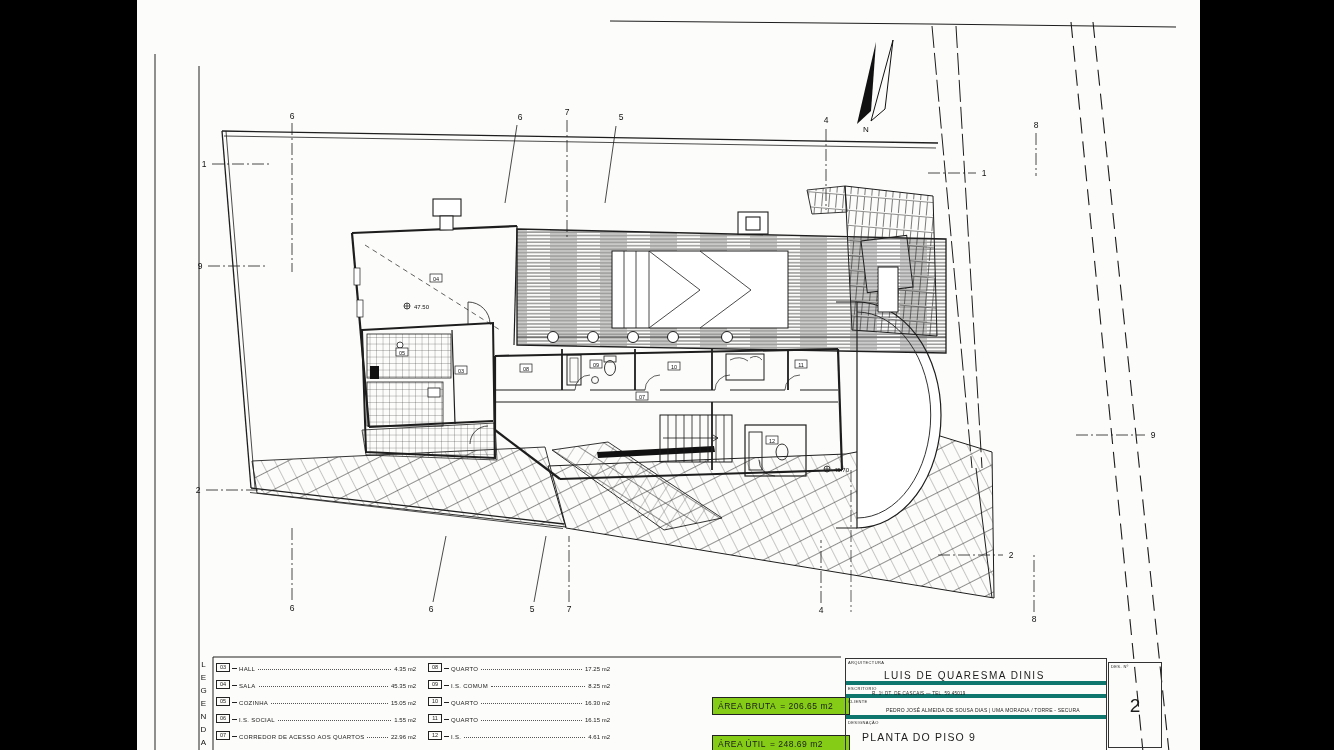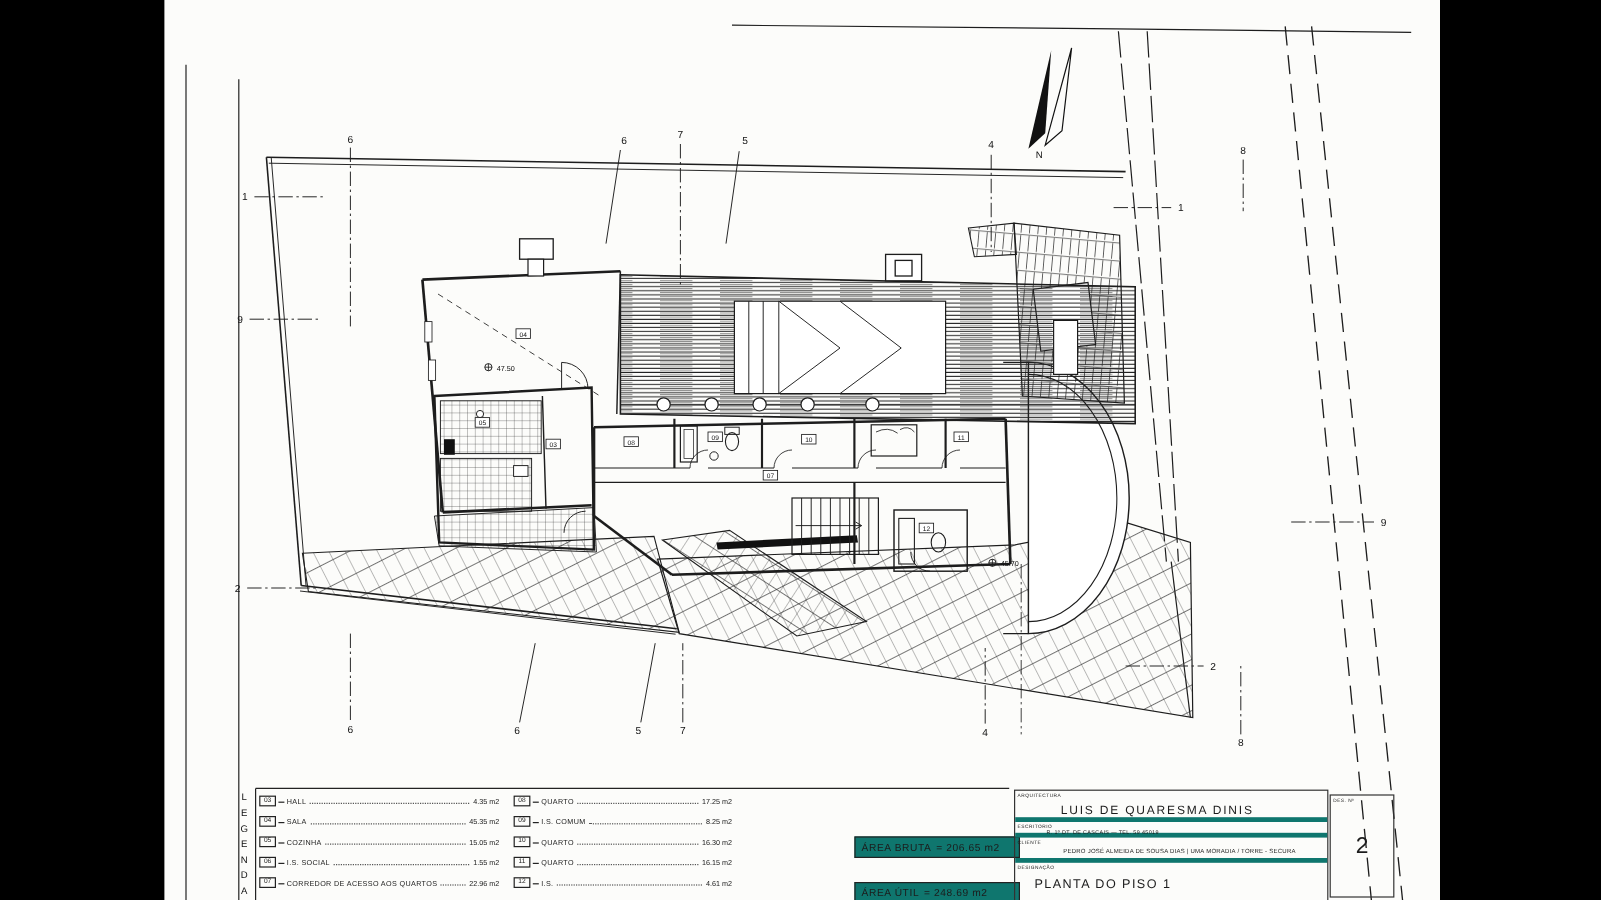--- a/index.html
+++ b/index.html
@@ -16,21 +16,21 @@
   .leg-col.c1{left:216px;width:200px;}
   .leg-col.c2{left:428px;width:182px;}
   .leg-row{display:flex;align-items:flex-end;font-size:6px;height:11px;margin-bottom:6px;color:#1a1a1a;}
   .leg-num{border:1px solid #222;font-size:5.5px;line-height:7px;padding:0 2px;min-width:8px;text-align:center;}
   .tie{width:5px;border-top:1px solid #222;margin:0 2px 3px 2px;}
   .leg-label{white-space:nowrap;letter-spacing:.3px;}
   .dots{flex:1;border-bottom:1px dotted #555;margin:0 3px 2px 3px;min-width:8px;}
   .leg-area{white-space:nowrap;}
 
   
-  .area-box{position:absolute;border:1px solid #222;background:#0f766e;font-size:8.5px;
+  .area-box{position:absolute;border:1px solid #222;background:#84cc16;font-size:8.5px;
     padding:3px 5px;white-space:nowrap;letter-spacing:.5px;}
   .area-box .val{margin-left:4px;}
 
   
   .tb{position:absolute;left:845px;top:658px;width:260px;height:92px;border:1px solid #333;}
   .tb-row{position:relative;border-bottom:4px solid #0f766e;box-sizing:border-box;}
   .tb-row:last-child{border-bottom:none;}
   .cap{position:absolute;left:2px;top:1px;font-size:4px;letter-spacing:.4px;color:#222;}
   .tb-architect{font-size:10px;letter-spacing:1.5px;padding:11px 0 0 38px;}
   .tb-office{font-size:4.5px;padding:6px 0 0 26px;letter-spacing:.3px;}
@@ -364,21 +364,21 @@
       <div class="tb-row" style="height:13px;">
         <span class="cap">ESCRITORIO</span>
         <div class="tb-office">R. 1º DT. DE CASCAIS — TEL. 59 45019</div>
       </div>
       <div class="tb-row" style="height:21px;">
         <span class="cap">CLIENTE</span>
         <div class="tb-client">PEDRO JOSÉ ALMEIDA DE SOUSA DIAS | UMA MORADIA / TORRE - SECURA</div>
       </div>
       <div class="tb-row" style="height:30px;">
         <span class="cap">DESIGNAÇÃO</span>
-        <div class="tb-desig">PLANTA DO PISO 1</div>
+        <div class="tb-desig">PLANTA DO PISO 9</div>
       </div>
     </div>
     <div class="numbox">
       <span class="cap">DES. Nº</span>
       <div class="no">2</div>
     </div>
   </div>
 </div>
 
 </body></html>

